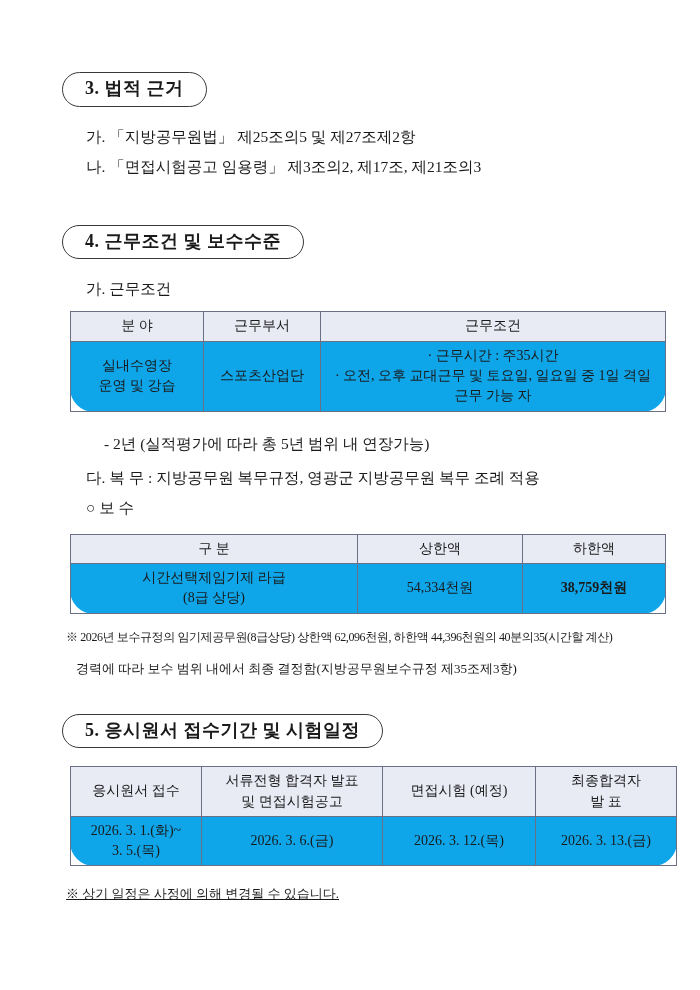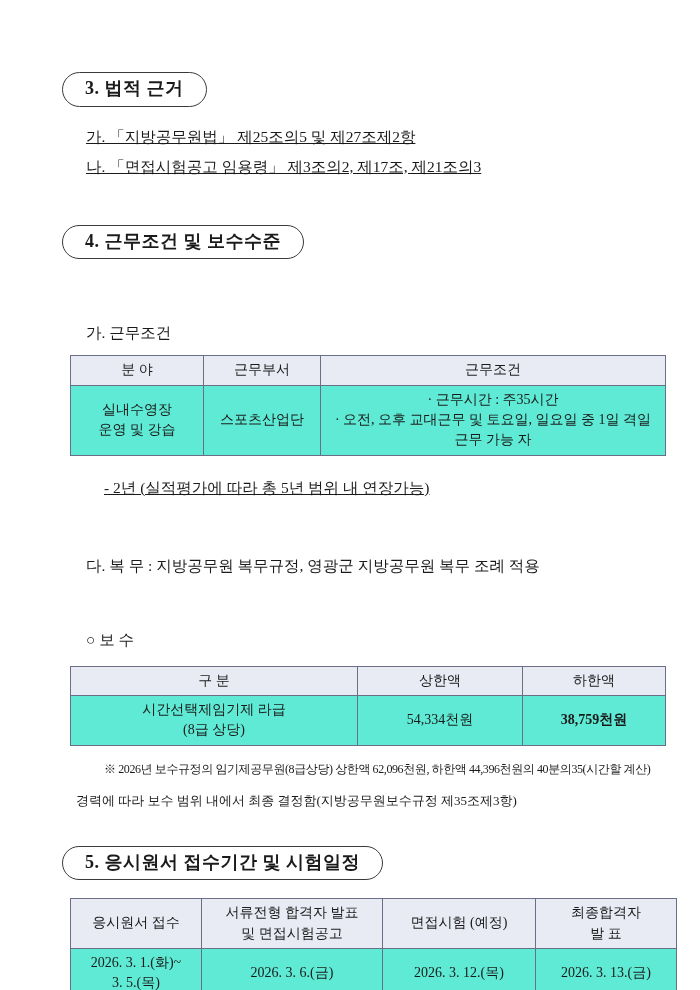--- a/index.html
+++ b/index.html
@@ -37,37 +37,36 @@
     white-space: nowrap;
   }
   .sec-wrap { margin-left: 62px; }
 
   
   .line {
     font-size: 15.5px;
     line-height: 1.55;
     margin-left: 86px;
     white-space: nowrap;
-    text-decoration: underline;
   }
   .line.indent2 { margin-left: 104px; }
   .sub-label {
     font-size: 15.5px;
     margin-left: 86px;
     line-height: 1.55;
     white-space: nowrap;
-    margin-top: 44px;
   }
 
   
   table.doc {
     border-collapse: collapse;
     font-size: 14px;
     margin-left: 70px;
-    background: #5eead4;
+    background: #0ea5e9;
+    border-radius: 24px;
   }
   table.doc th, table.doc td {
     border: 1px solid #6b6f86;
     padding: 4px 6px;
     text-align: center;
     vertical-align: middle;
     line-height: 1.45;
   }
   table.doc th {
     background: #e8eaf4;
@@ -75,21 +74,21 @@
   }
   td.left {
     text-align: left;
     padding-left: 9px;
   }
   .nowrap { white-space: nowrap; }
 
   
   .note {
     font-size: 13px;
-    margin-left: 104px;
+    margin-left: 66px;
     line-height: 1.6;
     white-space: nowrap;
   }
   .note.small {
     font-size: 12px;
     letter-spacing: -0.4px;
   }
   .note.cont {
     margin-left: 76px;
   }

